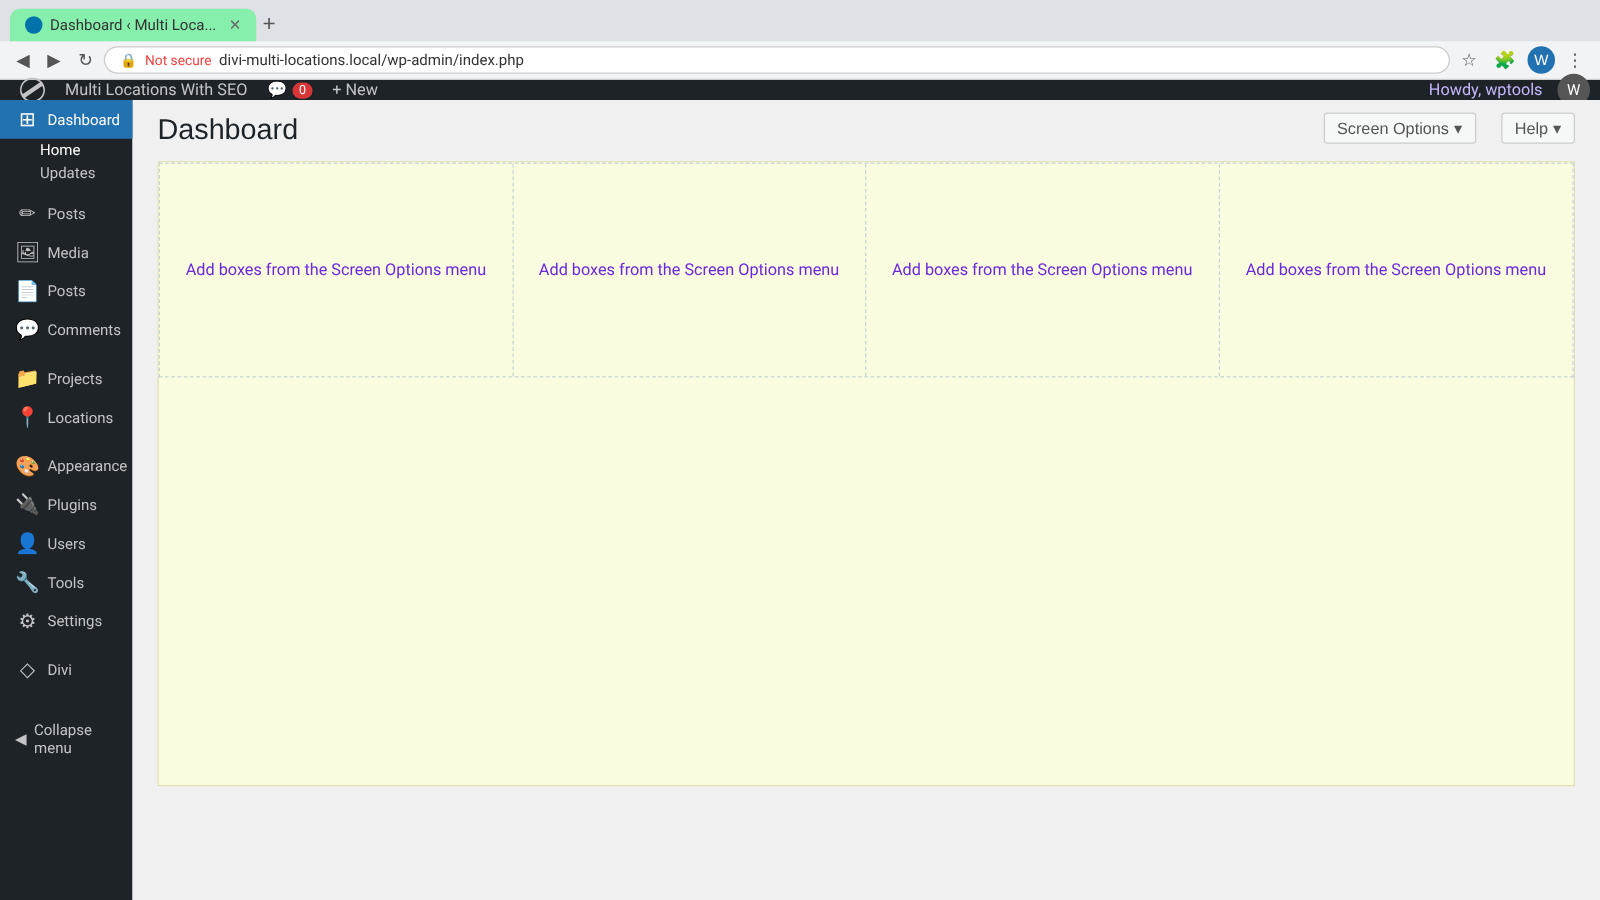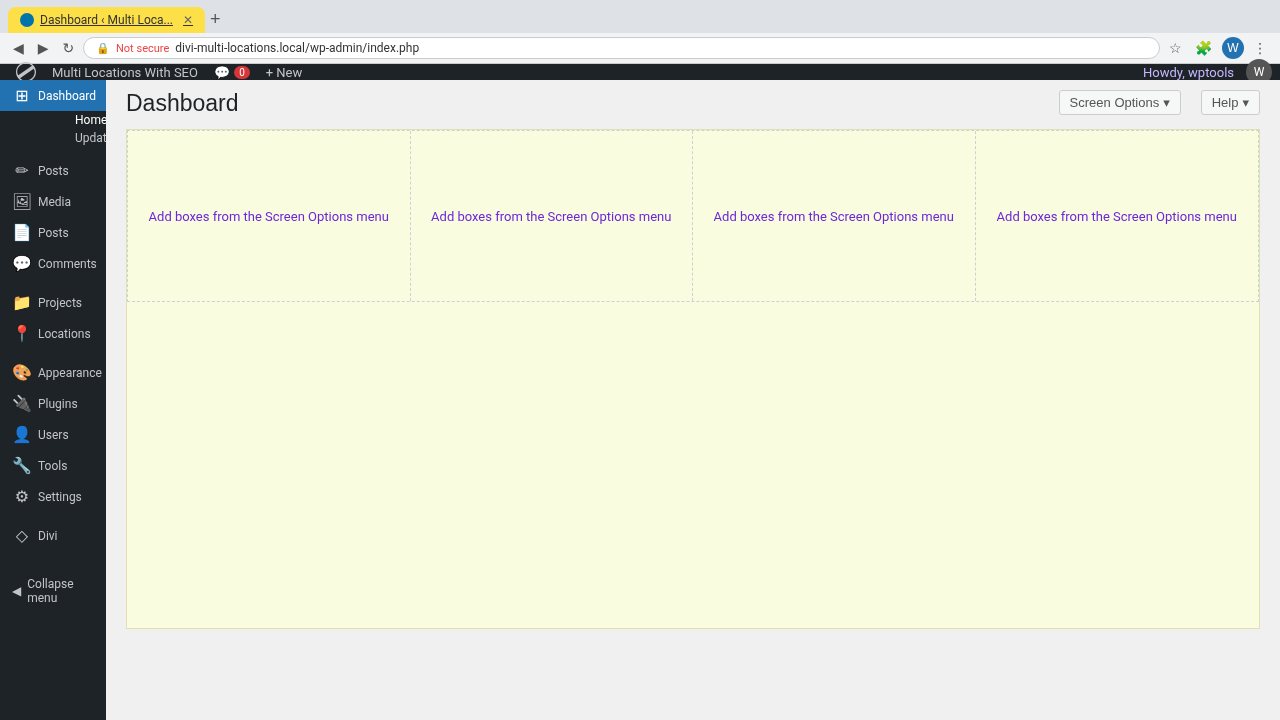--- a/index.html
+++ b/index.html
@@ -1,21 +1,21 @@
 <!DOCTYPE html>
 <html><head>
   <meta charset="utf-8">
   <style>
     * { margin: 0; padding: 0; box-sizing: border-box; }
     body { font-family: -apple-system, BlinkMacSystemFont, "Segoe UI", Roboto, sans-serif; font-size: 13px; background: #f0f0f1; }
 
     
     .browser-chrome { background: #dee1e6; width: 1280px; }
     .browser-tab-bar { display: flex; align-items: center; padding: 6px 8px 0; background: #dee1e6; }
-    .browser-tab { background: #fde047; padding: 6px 12px; border-radius: 8px 8px 0 0; font-size: 12px; color: #333; display: flex; align-items: center; gap: 6px; max-width: 200px; text-decoration: underline; }
+    .browser-tab { background: #86efac; padding: 6px 12px; border-radius: 8px 8px 0 0; font-size: 12px; color: #333; display: flex; align-items: center; gap: 6px; max-width: 200px; }
     .browser-tab .tab-favicon { width: 14px; height: 14px; background: #0073aa; border-radius: 50%; display: inline-block; }
     .browser-tab .tab-close { color: #666; margin-left: 4px; cursor: pointer; }
     .browser-controls { display: flex; align-items: center; padding: 4px 8px; background: #f1f3f4; gap: 4px; border-bottom: 1px solid #ccc; }
     .browser-btn { background: none; border: none; cursor: pointer; color: #555; font-size: 14px; padding: 3px 5px; border-radius: 4px; }
     .address-bar { flex: 1; background: #fff; border: 1px solid #ccc; border-radius: 16px; padding: 3px 12px; font-size: 12px; color: #333; display: flex; align-items: center; gap: 6px; }
     .browser-actions { display: flex; gap: 4px; }
 
     
     .wp-admin-bar { background: #1d2327; height: 16px; display: flex; align-items: center; padding: 0 8px; color: #fff; font-size: 13px; }
     .wp-admin-bar-left { display: flex; align-items: center; gap: 0; flex: 1; }
@@ -28,21 +28,21 @@
     
     .wp-wrapper { display: flex; width: 1280px; min-height: 656px; background: #f0f0f1; }
 
     
     .wp-sidebar { width: 106px; background: #1d2327; flex-shrink: 0; padding-top: 0; }
     .sidebar-menu { list-style: none; }
     .sidebar-item { display: flex; align-items: center; gap: 6px; padding: 6px 8px 6px 12px; color: #c3c4c7; font-size: 13px; cursor: pointer; white-space: nowrap; position: relative; }
     .sidebar-item.active { background: #2271b1; color: #fff; }
     .sidebar-item .item-icon { font-size: 16px; width: 20px; text-align: center; flex-shrink: 0; }
     .sidebar-item .item-label { font-size: 12px; }
-    .sidebar-sub { padding: 2px 8px 2px 44px; color: #c3c4c7; font-size: 12px; cursor: pointer; margin-left: 31px; }
+    .sidebar-sub { padding: 2px 8px 2px 32px; color: #c3c4c7; font-size: 12px; cursor: pointer; }
     .sidebar-sub.active-sub { color: #fff; }
     .collapse-item { display: flex; align-items: center; gap: 6px; padding: 6px 8px 6px 12px; color: #c3c4c7; font-size: 12px; cursor: pointer; }
 
     
     .wp-content { flex: 1; background: #f0f0f1; display: flex; flex-direction: column; }
     .wp-content-inner { padding: 10px 20px; flex: 1; }
 
     
     .content-header { display: flex; justify-content: space-between; align-items: flex-start; margin-bottom: 12px; }
     .page-title { font-size: 23px; font-weight: 400; color: #1d2327; margin: 0; font-family: -apple-system, BlinkMacSystemFont, "Segoe UI", sans-serif; }

